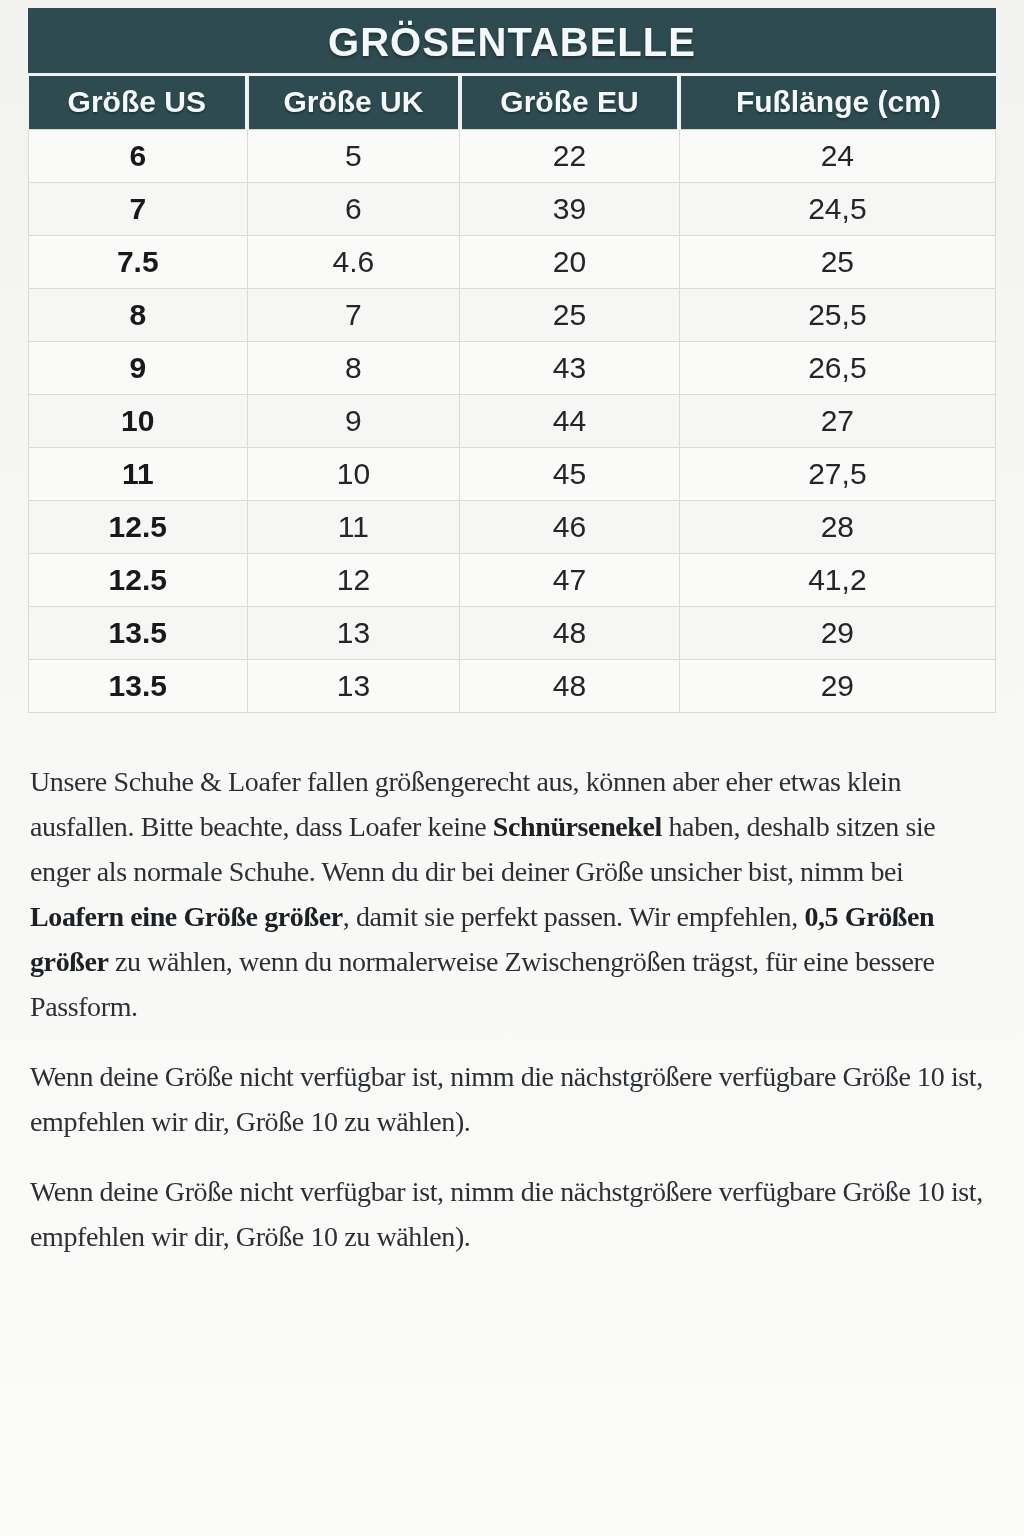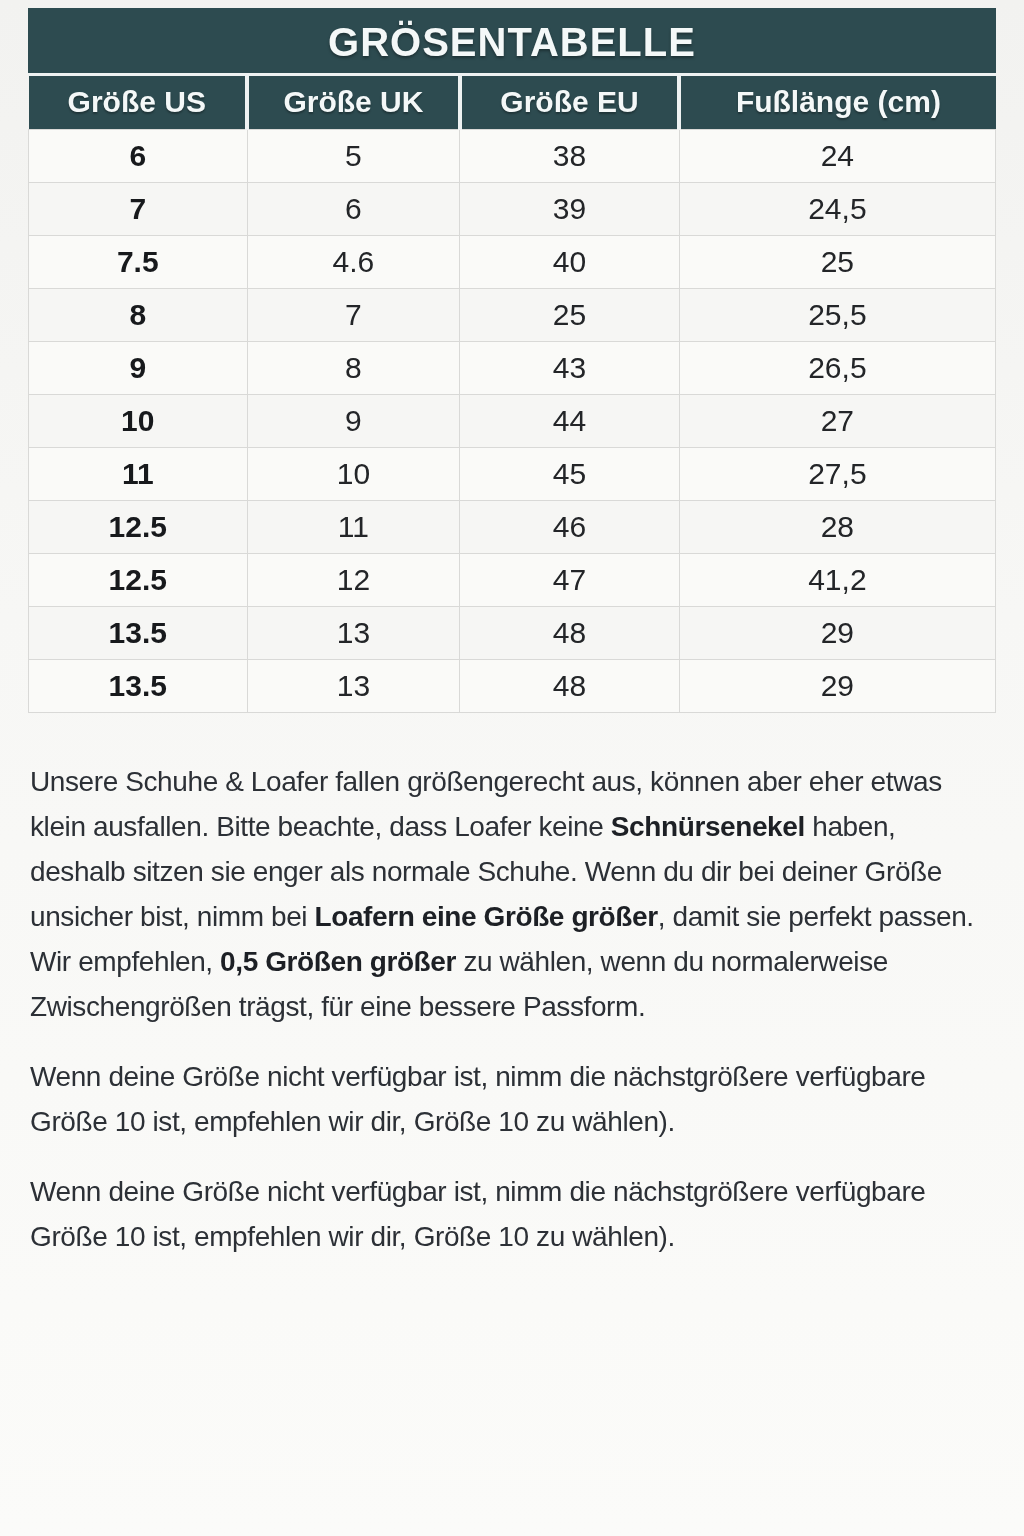--- a/index.html
+++ b/index.html
@@ -56,20 +56,21 @@
     text-align: center;
     vertical-align: middle;
     font-size: 30px;
     color: #232528;
     border: 1px solid #d9d9d7;
   }
   .size-table tr:nth-child(even) td { background: #f6f6f4; }
   .size-table td.col-us { font-weight: bold; color: #17191c; }
   .body-text {
     margin: 46px 30px 0 30px;
+    font-family: Liberation Serif, serif;
   }
   .body-text p {
     font-size: 28px;
     line-height: 45px;
     letter-spacing: -0.4px;
     color: #2c3036;
     margin-bottom: 25px;
   }
   .body-text b { font-weight: bold; color: #1d2averride; }
   .body-text b { color: #1d2025; }
@@ -94,33 +95,33 @@
           <th>Größe US</th>
           <th>Größe UK</th>
           <th>Größe EU</th>
           <th>Fußlänge (cm)</th>
         </tr>
       </thead>
       <tbody id="size-table-body">
           <tr>
             <td class="col-us">6</td>
             <td class="col-uk">5</td>
-            <td class="col-eu">38</td>
+            <td class="col-eu">22</td>
             <td class="col-cm">24</td>
           </tr>
           <tr>
             <td class="col-us">7</td>
             <td class="col-uk">6</td>
             <td class="col-eu">39</td>
             <td class="col-cm">24,5</td>
           </tr>
           <tr>
             <td class="col-us">7.5</td>
             <td class="col-uk">4.6</td>
-            <td class="col-eu">40</td>
+            <td class="col-eu">20</td>
             <td class="col-cm">25</td>
           </tr>
           <tr>
             <td class="col-us">8</td>
             <td class="col-uk">7</td>
             <td class="col-eu">25</td>
             <td class="col-cm">25,5</td>
           </tr>
           <tr>
             <td class="col-us">9</td>

